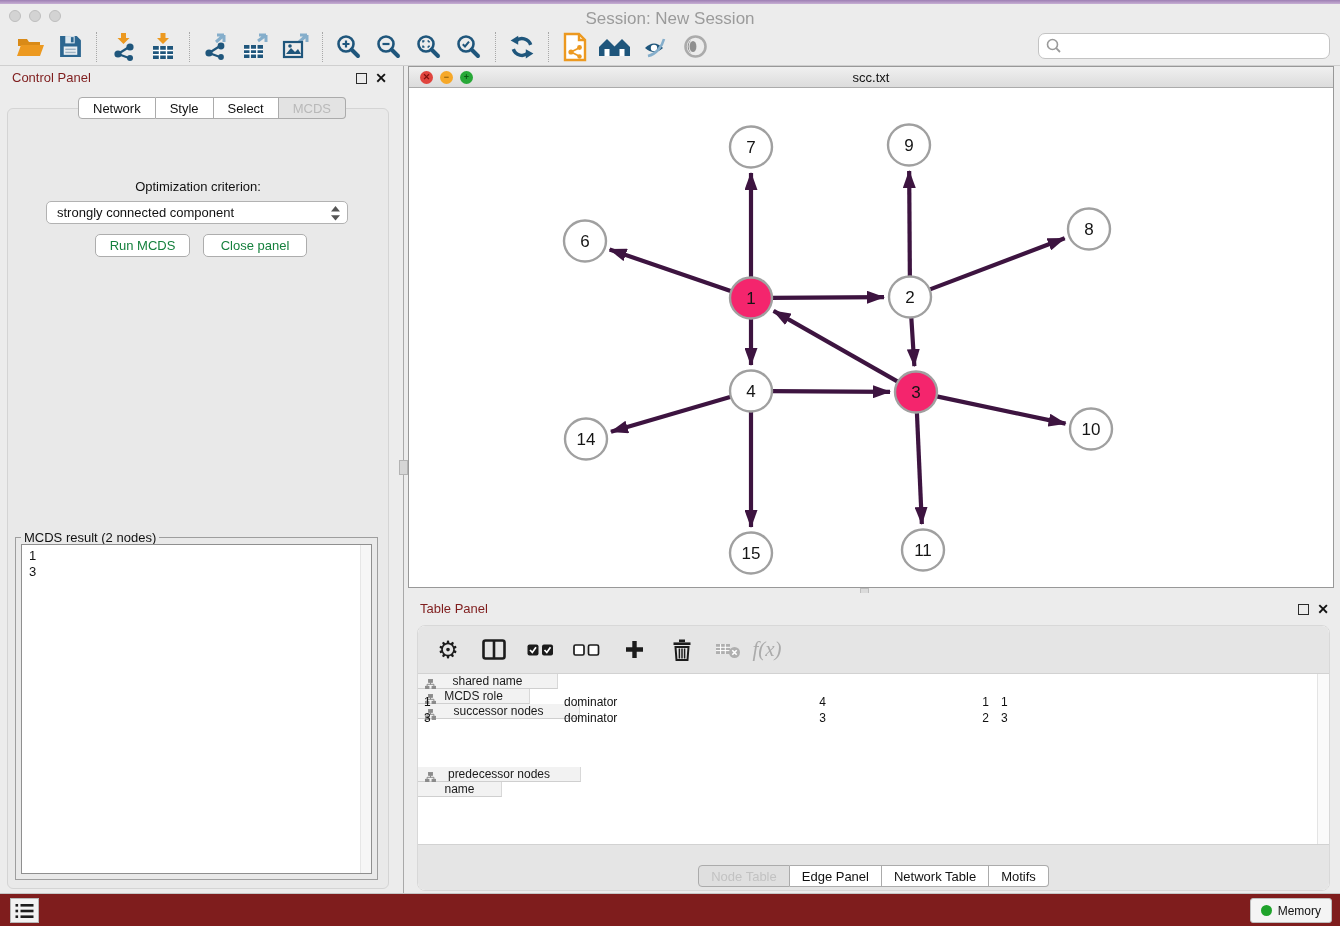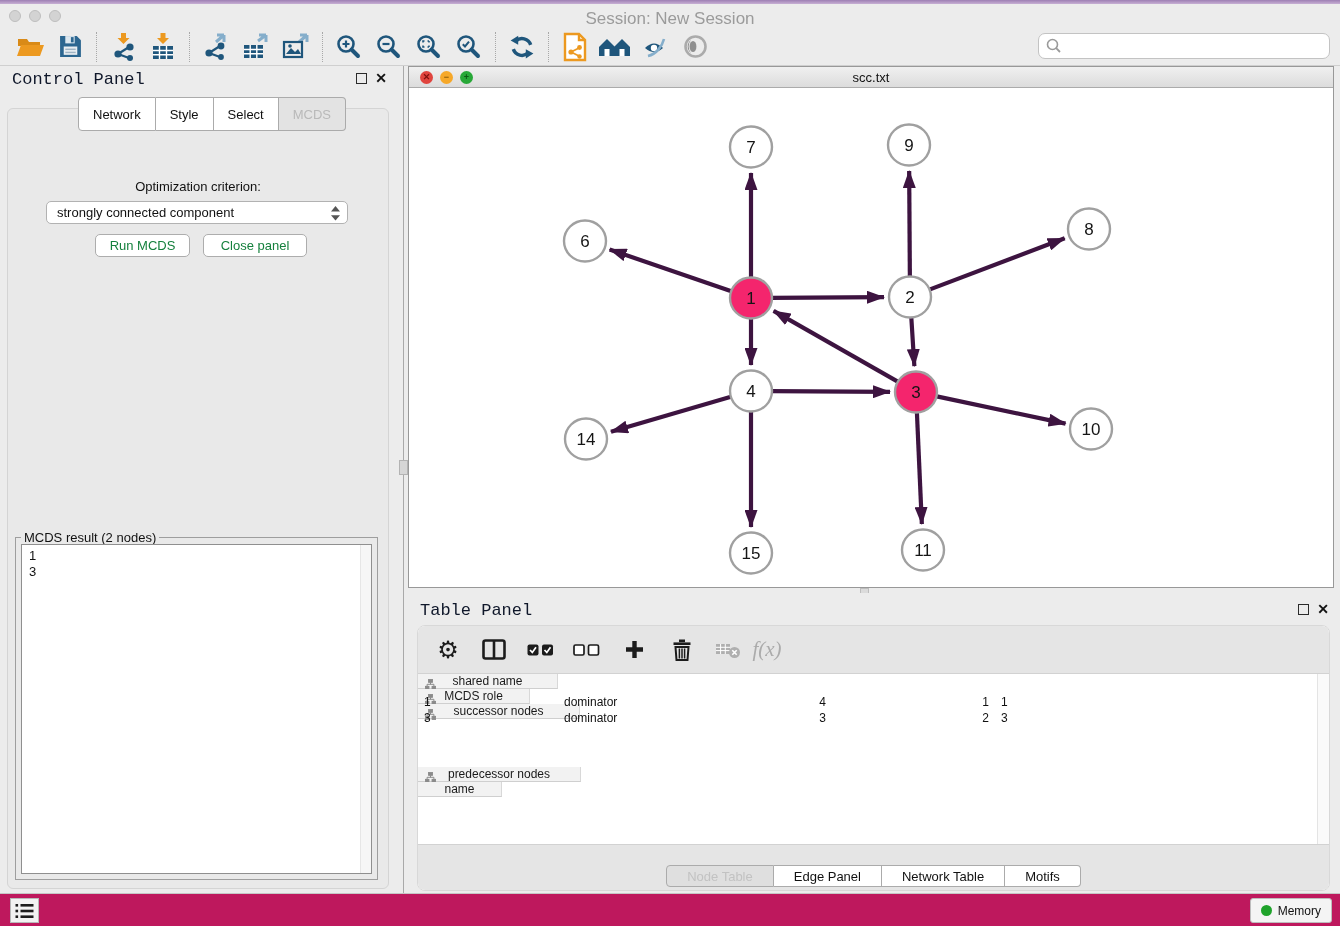--- a/index.html
+++ b/index.html
@@ -29,25 +29,25 @@
   
   .v-splitter { position:absolute; left:396px; top:66px; width:12px; bottom:33px; background:#ECECEC; }
   .v-splitter .line { position:absolute; left:7px; top:0; bottom:0; width:1px; background:#A9A9A9; }
   .v-splitter .handle { position:absolute; left:3px; top:394px; width:9px; height:15px;
     background:#D6D6D6; border:1px solid #B3B3B3; }
   .h-splitter-handle { position:absolute; left:860px; top:588px; width:9px; height:6px;
     background:#DBDBDB; border:1px solid #BDBDBD; }
 
   
   .control-panel { position:absolute; left:0; top:66px; width:396px; bottom:33px; background:#ECECEC; }
-  .panel-header { position:absolute; top:4px; left:12px; font-size:17px; color:#0f172a;font-family:Liberation Mono, monospace; }
+  .panel-header { position:absolute; top:4px; left:12px; font-size:13px; color:#7f1d1d; }
   .panel-float { position:absolute; top:7px; width:11px; height:11px; border:1.6px solid #2b2b2b; }
   .panel-close { position:absolute; top:5px; font-size:14px; font-weight:bold; color:#111; line-height:14px; }
   .cp-tabs { position:absolute; left:78px; top:31px; display:flex; z-index:2; }
-  .tab { height:22px; padding:16px 14px; background:#fff; border:1px solid #ABABAB; border-left:none;
+  .tab { height:22px; padding:10px 14px; background:#fff; border:1px solid #ABABAB; border-left:none;
     font-size:13px; color:#111; display:flex; align-items:center; }
   .tab:first-child { border-left:1px solid #ABABAB; border-radius:4px 0 0 4px; }
   .tab:last-child { border-radius:0 4px 4px 0; }
   .tab.selected { background:#E3E3E3; color:#B9B9B9; }
   .cp-body { position:absolute; left:7px; right:7px; top:42px; bottom:4px;
     background:#E9E9E9; border:1px solid #D4D4D4; border-radius:6px; }
   .opt-label { position:absolute; top:70px; left:0; right:0; text-align:center; font-size:13px; color:#111; }
   .dropdown { position:absolute; left:38px; right:40px; top:92px; height:23px; background:#fff;
     border:1px solid #B2B2B2; border-radius:5px; font-size:13px; color:#111;
     display:flex; align-items:center; padding-left:10px; }
@@ -86,28 +86,28 @@
     font-size:12px; color:#1a1a1a; display:flex; align-items:center; justify-content:center; }
   .th .sort-ic { position:absolute; left:7px; top:5px; }
   .tbl-rows { position:absolute; top:68px; left:0; right:12px; }
   .tr { display:flex; height:16px; }
   .td { font-size:12px; color:#111; padding:0 6px; overflow:hidden; white-space:nowrap; line-height:16px; }
   .tbl-scroll { position:absolute; top:48px; bottom:46px; right:0; width:12px; background:#FAFAFA;
     border-left:1px solid #E4E4E4; }
   .tp-bottom { position:absolute; bottom:0; left:0; right:0; height:46px; background:#E5E5E5;
     border-top:1px solid #D2D2D2; }
   .tp-tabs { position:absolute; bottom:3px; left:0; right:0; display:flex; justify-content:center; }
-  .btab { height:22px; padding:0 20px; background:#fff; border:1px solid #ABABAB; border-left:none;
+  .btab { height:22px; padding:0 12px; background:#fff; border:1px solid #ABABAB; border-left:none;
     font-size:13px; font-weight:500; color:#111; display:flex; align-items:center; }
   .btab:first-child { border-left:1px solid #ABABAB; border-radius:4px 0 0 4px; }
   .btab:last-child { border-radius:0 4px 4px 0; }
   .btab.selected { background:#DFDFDF; color:#C2C2C2; }
 
   
-  .statusbar { position:absolute; left:0; right:0; bottom:0; height:33px; background:#be185d;
+  .statusbar { position:absolute; left:0; right:0; bottom:0; height:33px; background:#7f1d1d;
     border-top:1px solid #C6C6C6; }
   .sb-list-btn { position:absolute; left:10px; top:4px; width:29px; height:25px; background:#F2F2F2;
     border:1px solid #B9B9B9; display:flex; align-items:center; justify-content:center; }
   .sb-memory { position:absolute; right:8px; top:4px; height:25px; padding:0 10px; background:#F4F4F4;
     border:1px solid #BDBDBD; border-radius:3px; display:flex; align-items:center; gap:6px;
     font-size:12px; color:#111; }
   .mem-dot { width:11px; height:11px; border-radius:50%; background:#1FA32B; }
 </style>
 </head>
 <body>

